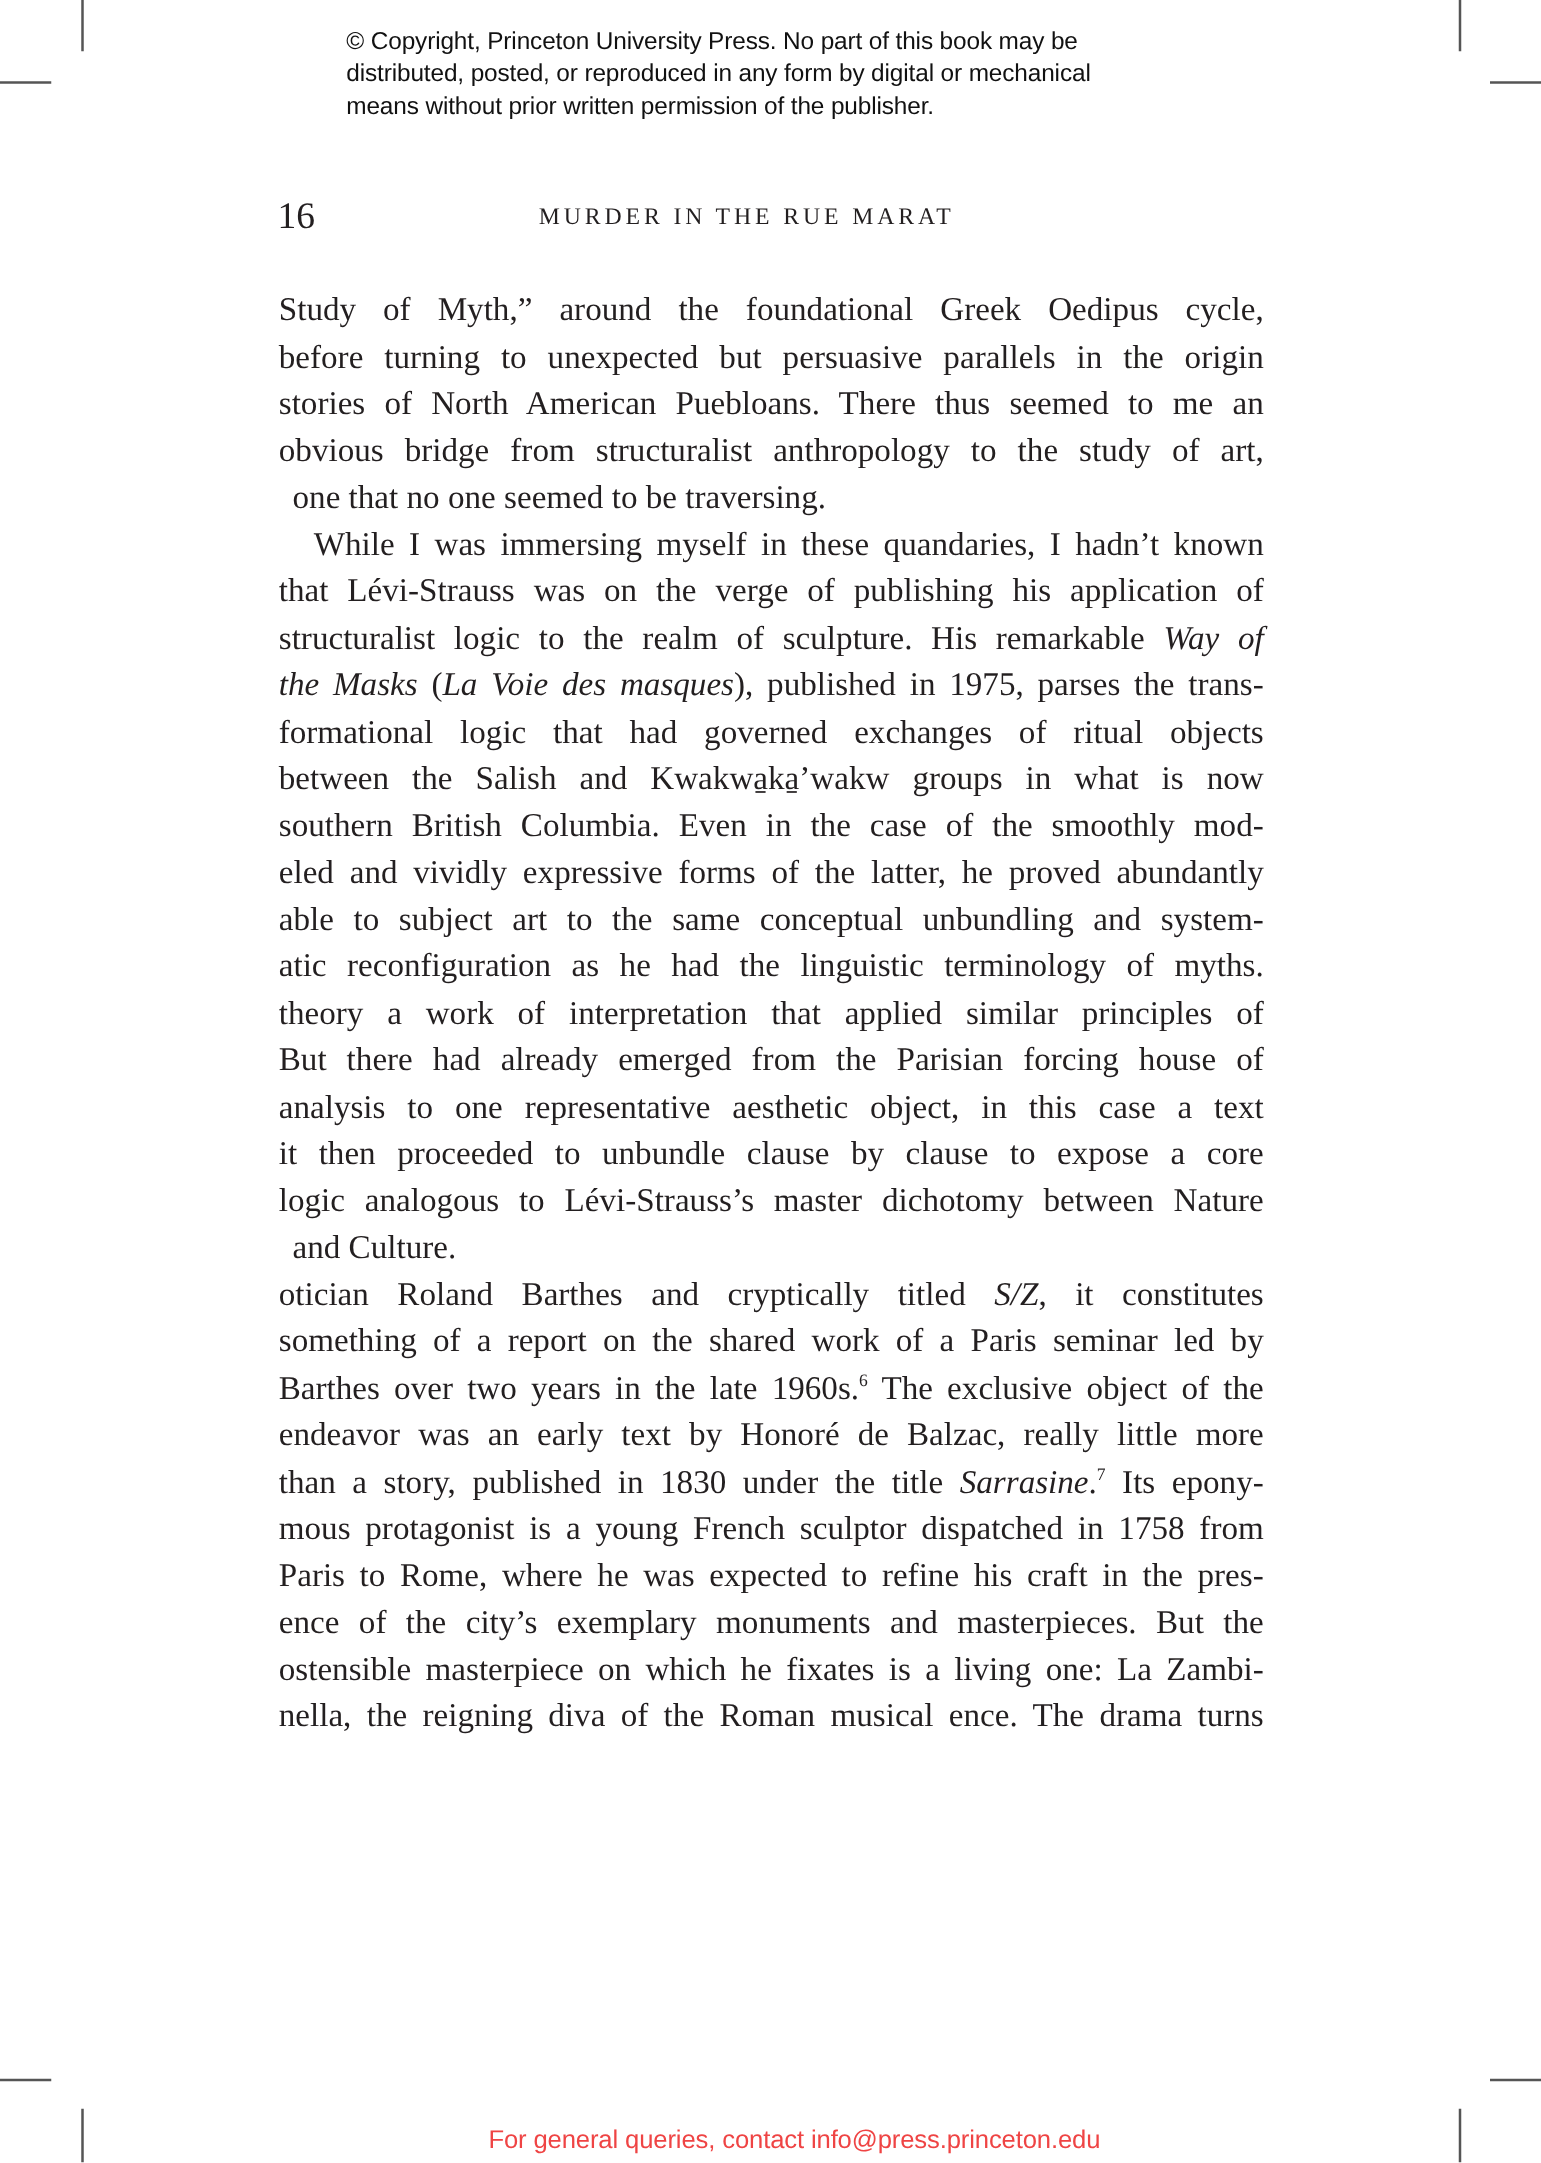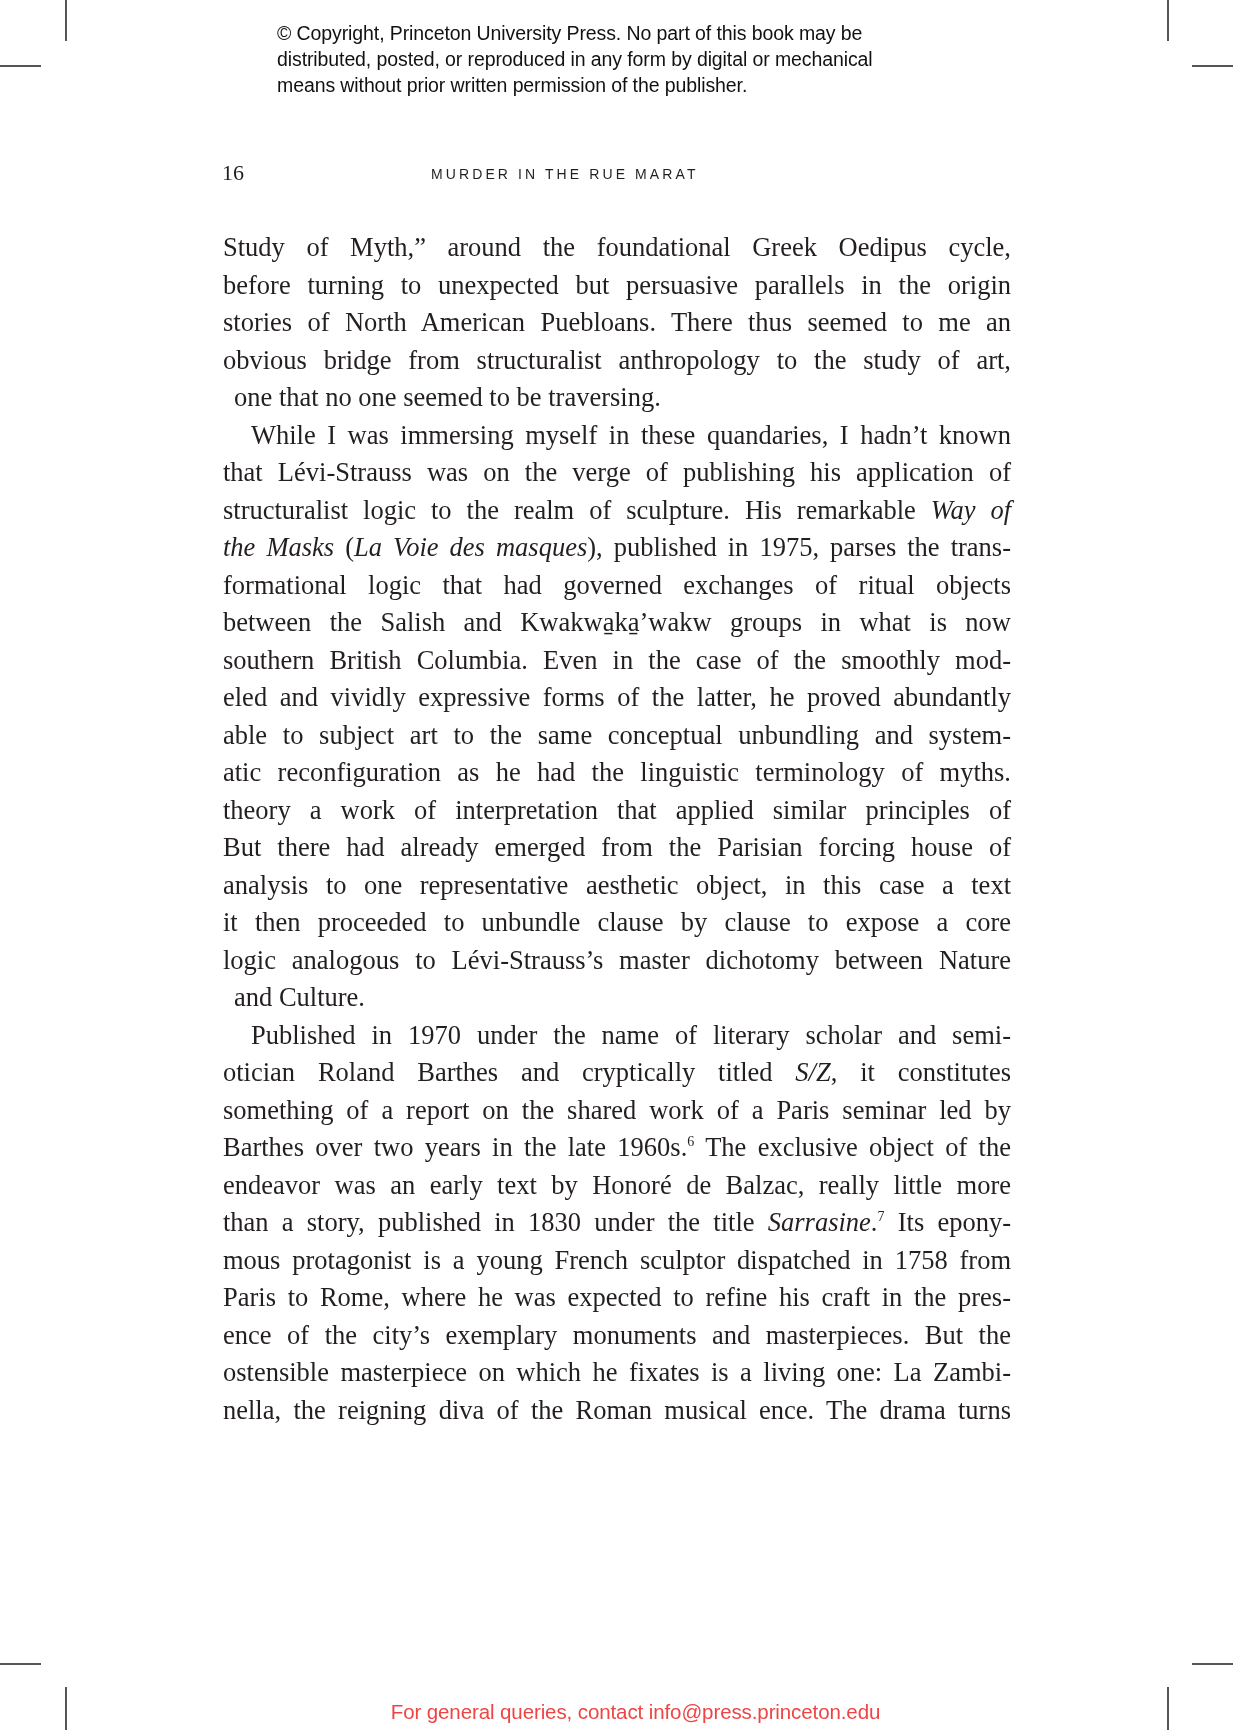--- a/index.html
+++ b/index.html
@@ -6,25 +6,25 @@
   body { width: 1233px; height: 1730px; position: relative; overflow: hidden; color: #231f20; }
   .crop { position: absolute; background: #555; }
   .notice {
     position: absolute; left: 277px; top: 20px; width: 720px;
     font-family: "Liberation Sans", sans-serif; font-size: 19.5px; line-height: 26px;
     color: #111; letter-spacing: -0.1px;
   }
   .notice div { white-space: nowrap; }
   .folio {
     position: absolute; left: 222px; top: 158px;
-    font-family: "Liberation Serif", serif; font-size: 22px; line-height: 30px;
+    font-family: "Liberation Serif", serif; font-size: 30px; line-height: 30px;
   }
   .runhead {
     position: absolute; left: 431px; top: 161px;
-    font-family: Liberation Sans, sans-serif; font-size: 14px; line-height: 26px;
+    font-family: Liberation Serif, serif; font-size: 19px; line-height: 26px;
     letter-spacing: 3.1px; text-transform: uppercase;
   }
   .body {
     position: absolute; left: 223px; top: 229px; width: 788px;
     font-family: Liberation Serif, serif; font-size: 26.5px; line-height: 37.5px;
   }
   .line { display: block; white-space: nowrap; text-align: justify; text-align-last: justify; height: 37.5px; }
   .line.last { text-align-last: left; margin-left: 11px; }
   .line.indent { padding-left: 28px; }
   .line i { font-style: italic; margin-top: 26px; }
@@ -72,21 +72,20 @@
     <span class="line"><span>southern British Columbia. Even in the case of the smoothly mod-</span></span>
     <span class="line"><span>eled and vividly expressive forms of the latter, he proved abundantly</span></span>
     <span class="line"><span>able to subject art to the same conceptual unbundling and system-</span></span>
     <span class="line"><span>atic reconfiguration as he had the linguistic terminology of myths.</span></span>
     <span class="line"><span>theory a work of interpretation that applied similar principles of</span></span>
     <span class="line"><span>But there had already emerged from the Parisian forcing house of</span></span>
     <span class="line"><span>analysis to one representative aesthetic object, in this case a text</span></span>
     <span class="line"><span>it then proceeded to unbundle clause by clause to expose a core</span></span>
     <span class="line"><span>logic analogous to Lévi-Strauss’s master dichotomy between Nature</span></span>
     <span class="line last"><span>and Culture.</span></span>
-    <span class="line indent"><span>Published in 1970 under the name of literary scholar and semi-</span></span>
     <span class="line"><span>otician Roland Barthes and cryptically titled </span><i>S/Z</i><span>, it constitutes</span></span>
     <span class="line"><span>something of a report on the shared work of a Paris seminar led by</span></span>
     <span class="line"><span>Barthes over two years in the late 1960s.</span><sup>6</sup><span> The exclusive object of the</span></span>
     <span class="line"><span>endeavor was an early text by Honoré de Balzac, really little more</span></span>
     <span class="line"><span>than a story, published in 1830 under the title </span><i>Sarrasine</i><span>.</span><sup>7</sup><span> Its epony-</span></span>
     <span class="line"><span>mous protagonist is a young French sculptor dispatched in 1758 from</span></span>
     <span class="line"><span>Paris to Rome, where he was expected to refine his craft in the pres-</span></span>
     <span class="line"><span>ence of the city’s exemplary monuments and masterpieces. But the</span></span>
     <span class="line"><span>ostensible masterpiece on which he fixates is a living one: La Zambi-</span></span>
     <span class="line"><span>nella, the reigning diva of the Roman musical ence. The drama turns</span></span>

